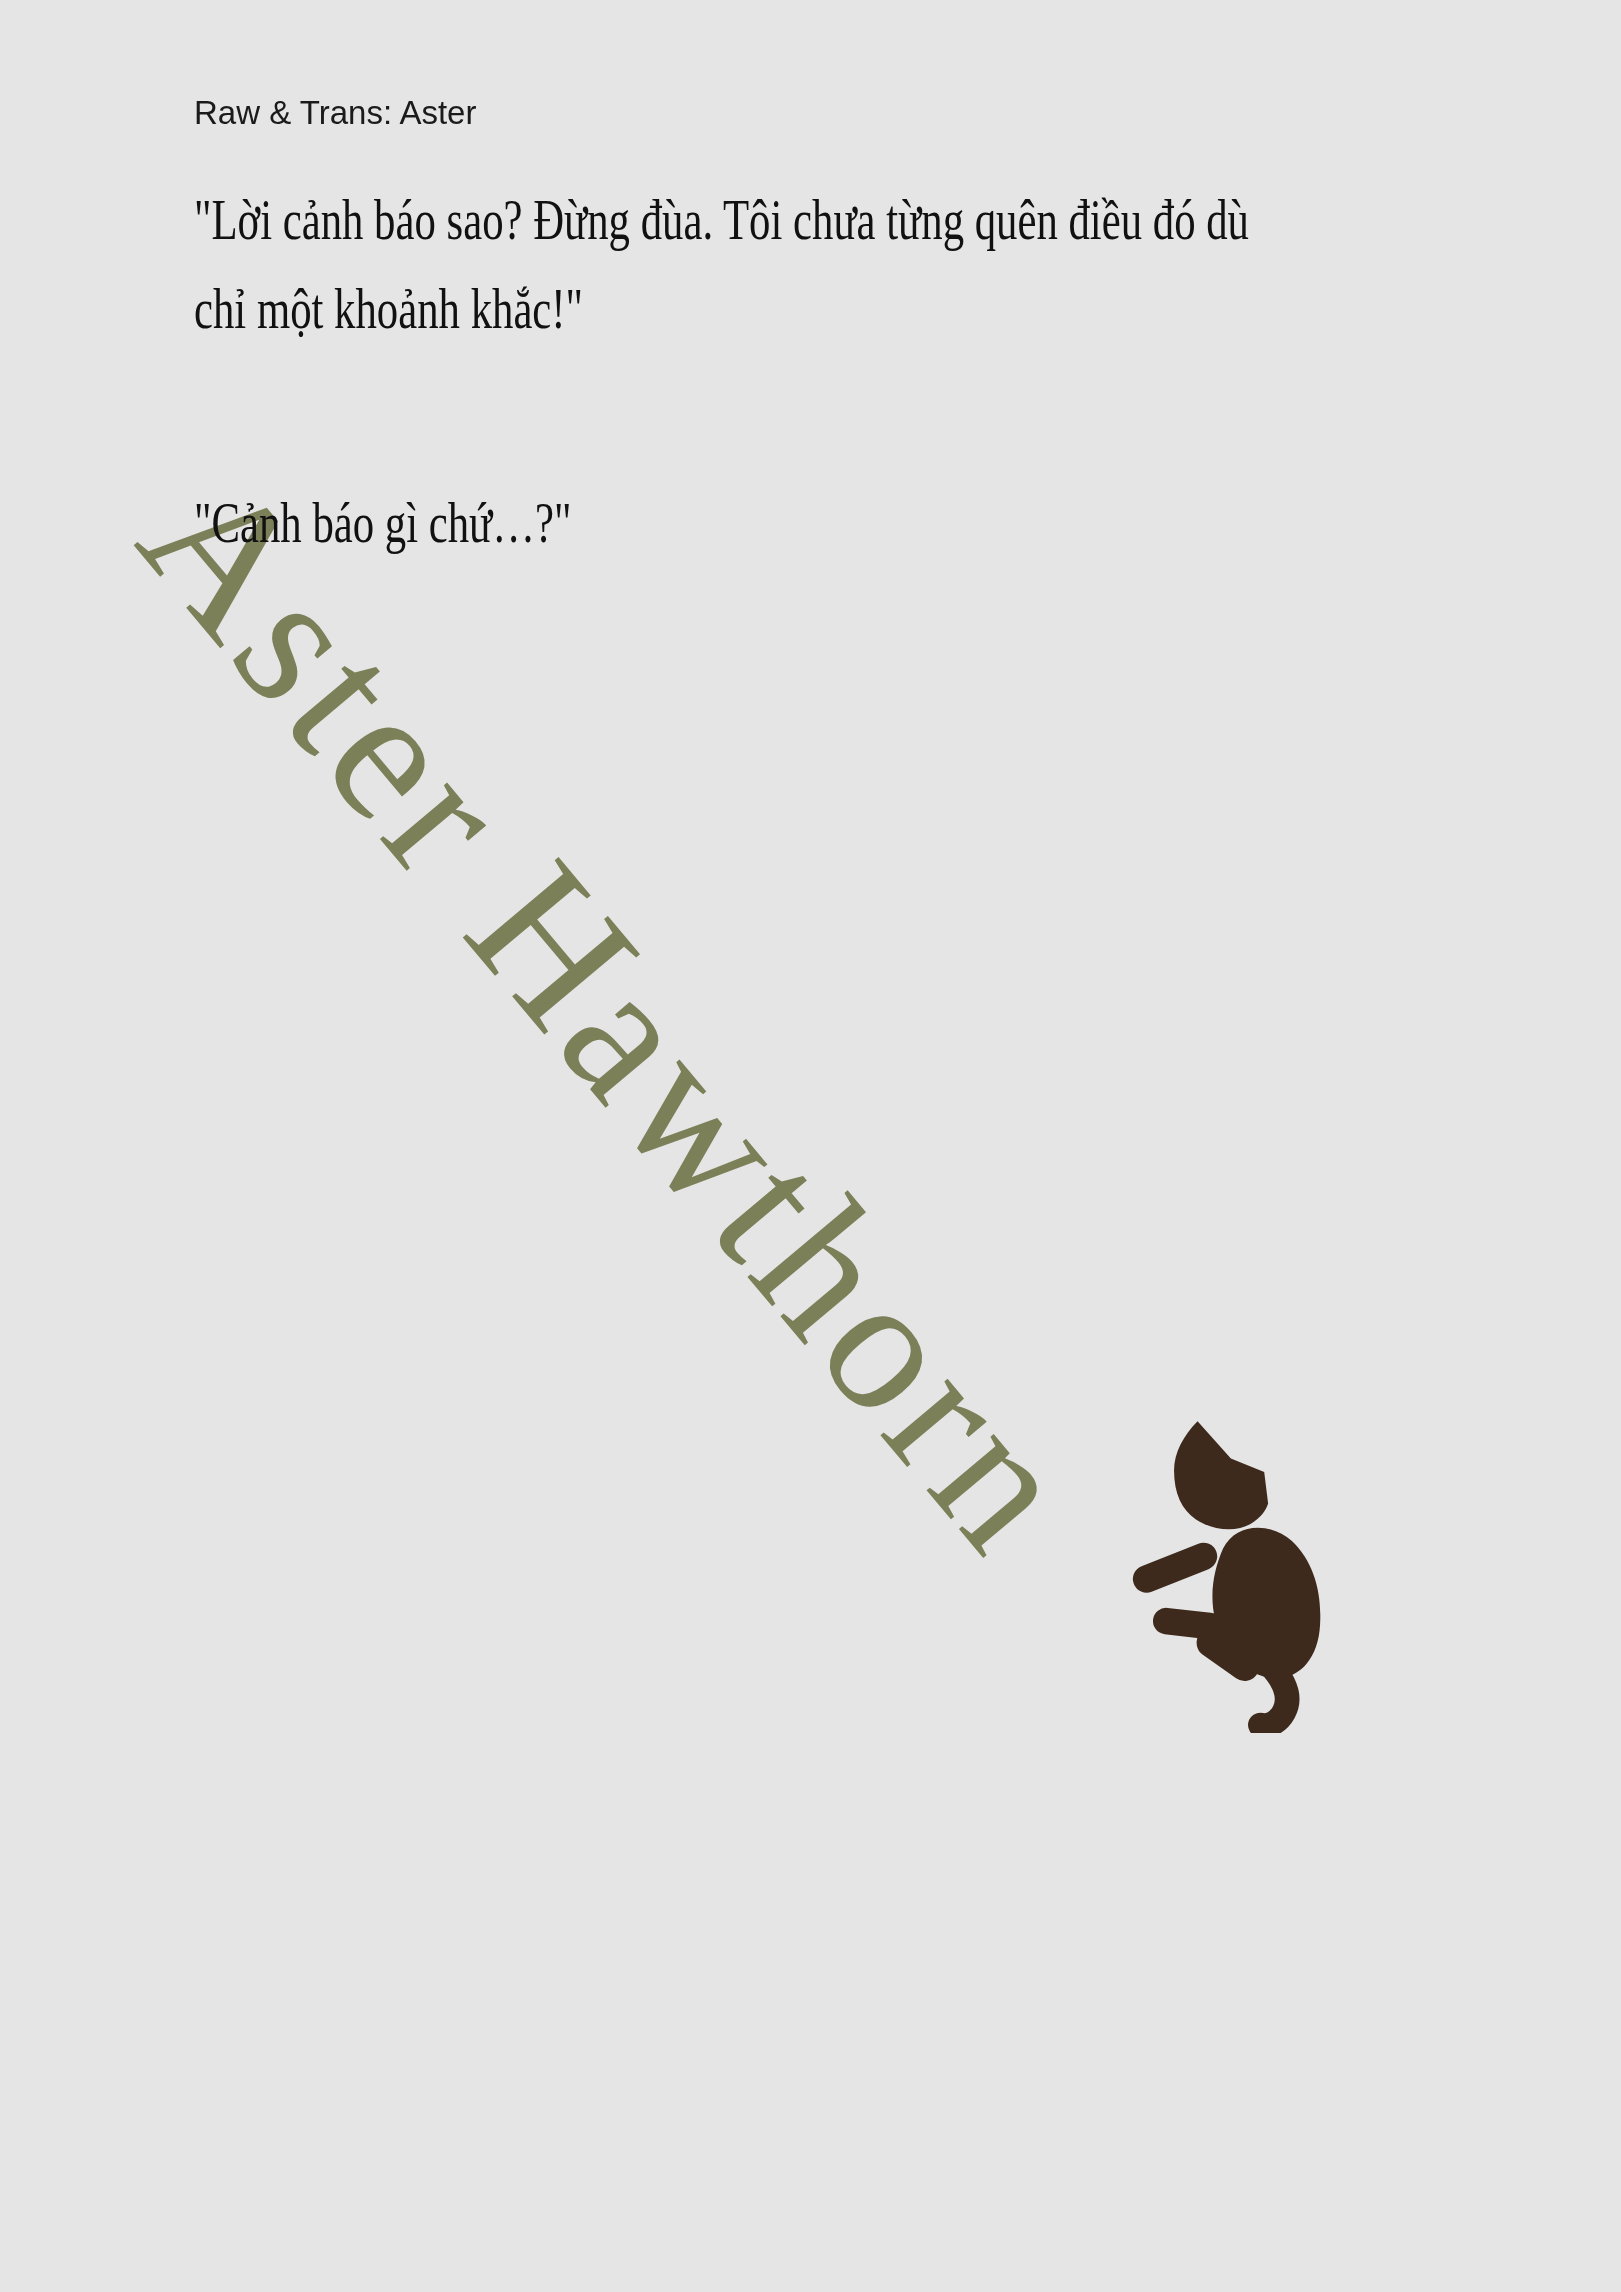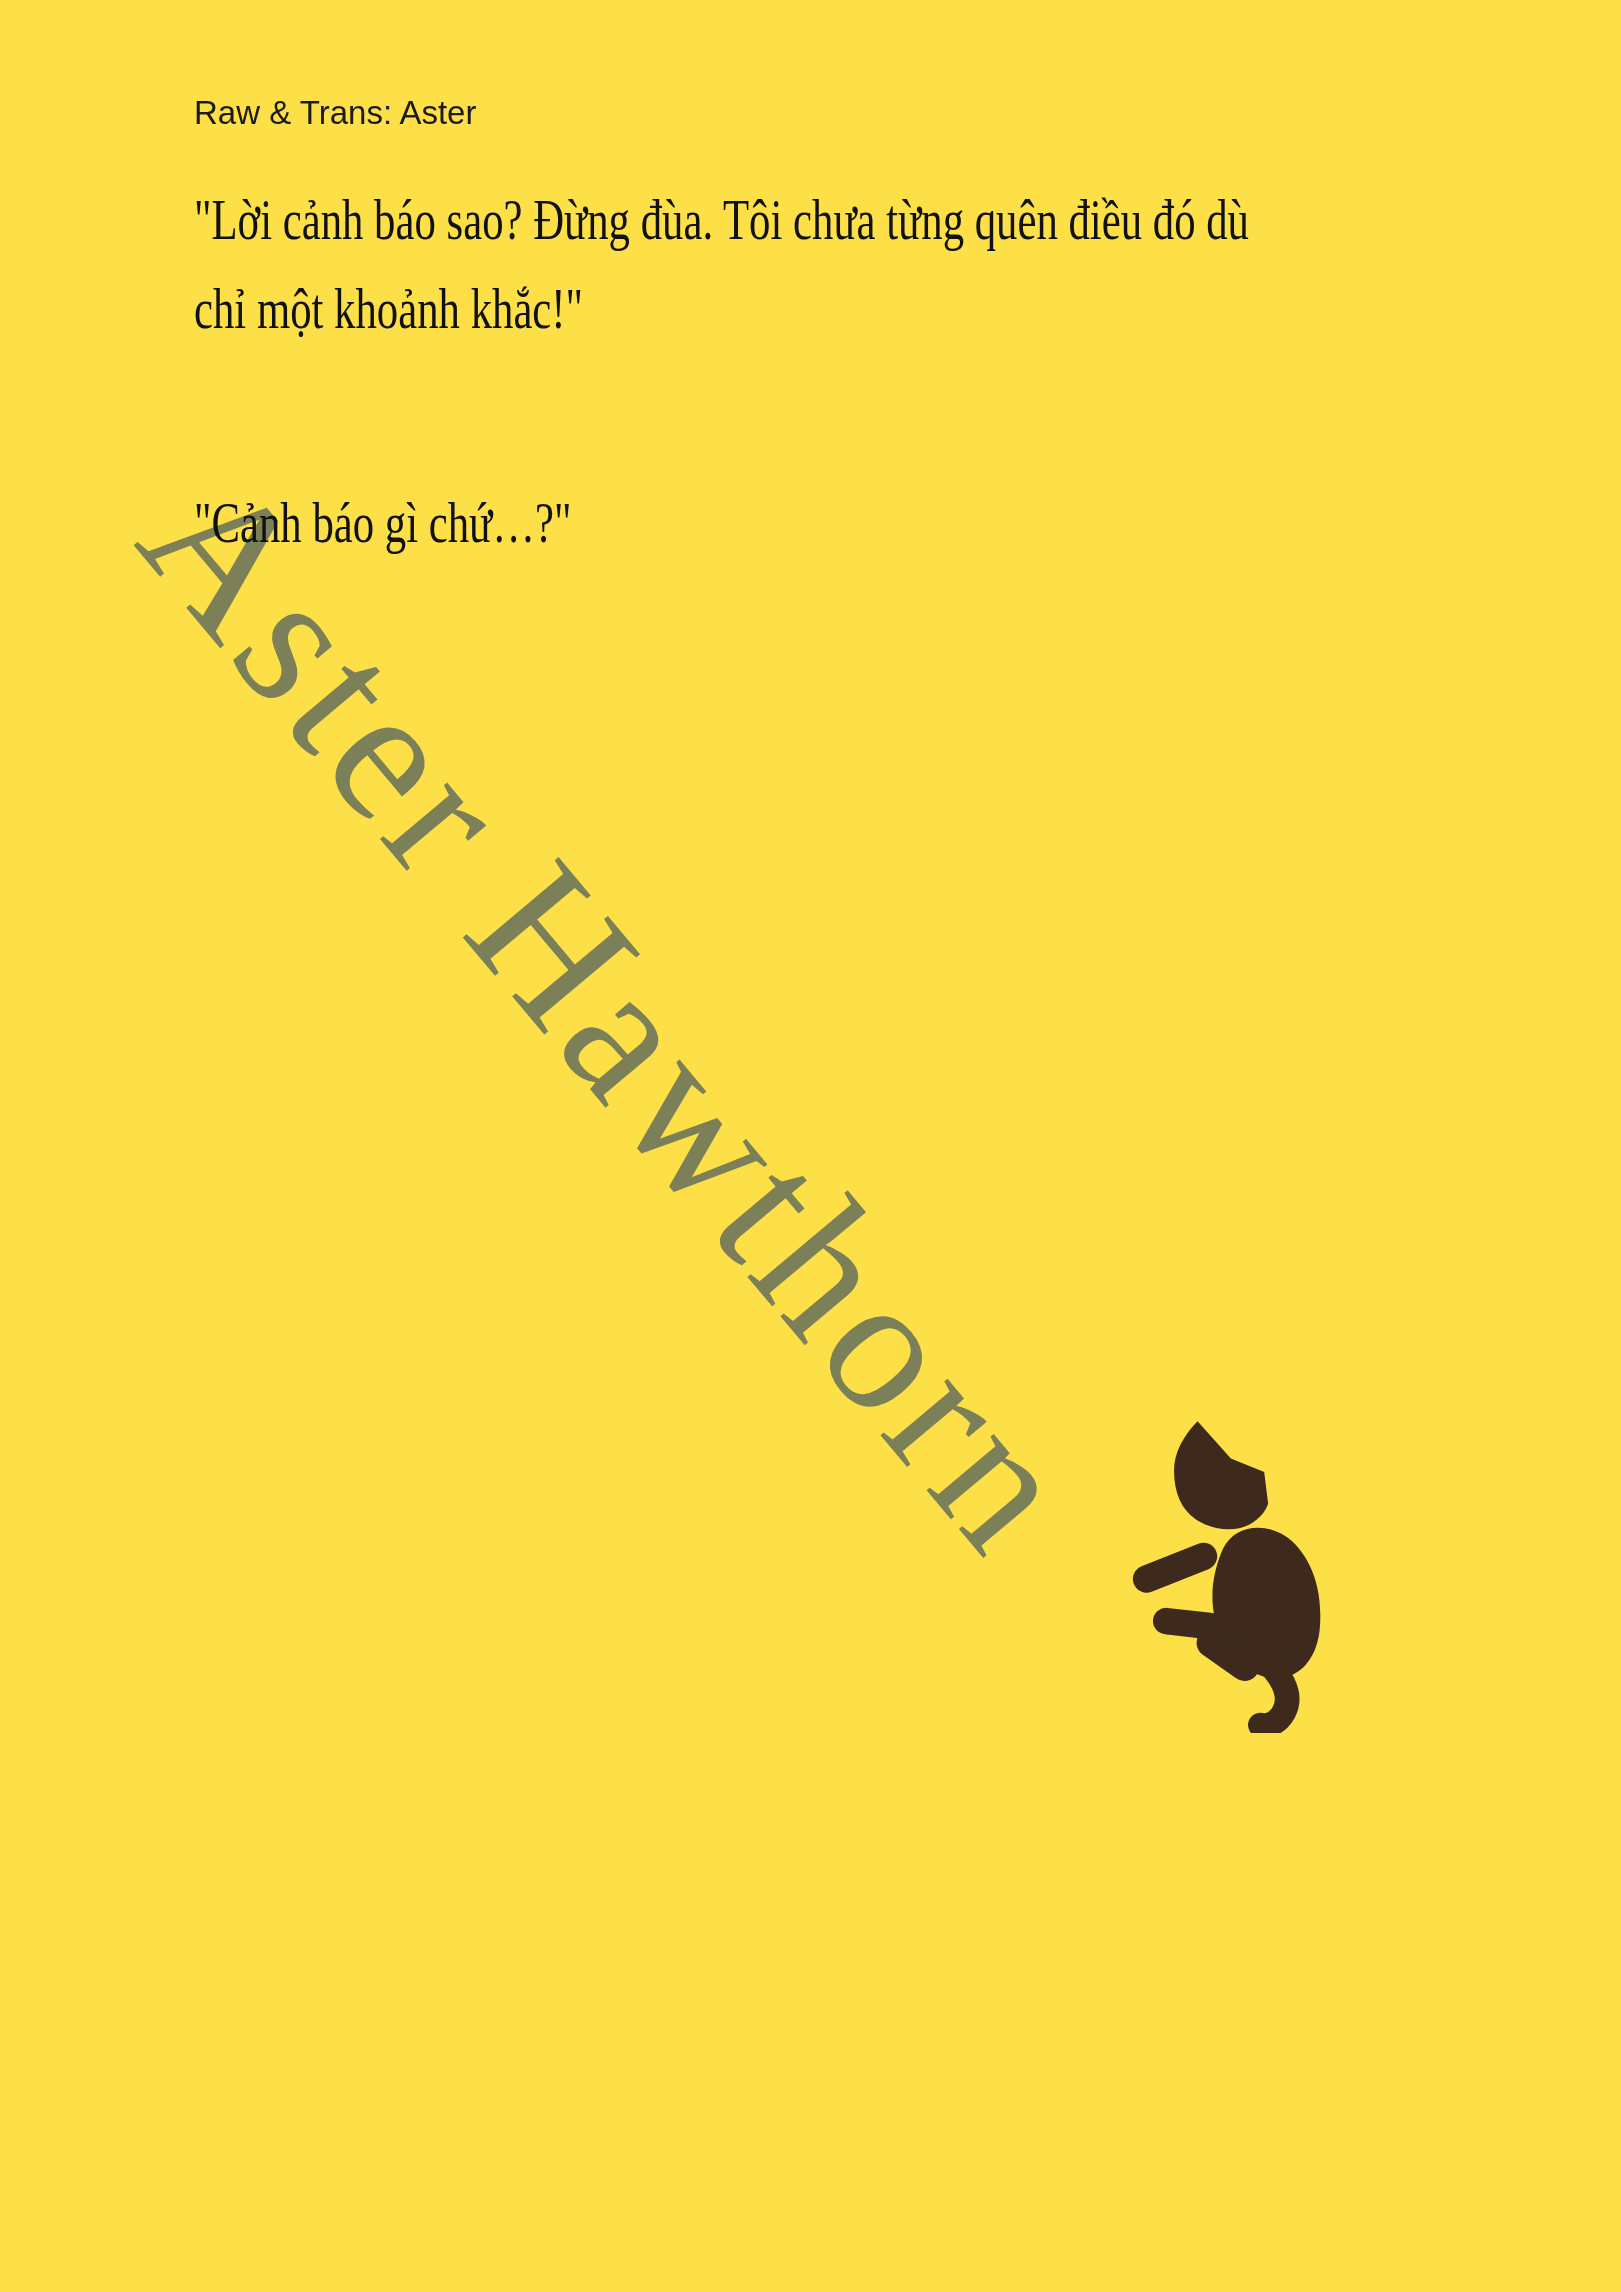--- a/index.html
+++ b/index.html
@@ -1,18 +1,18 @@
 <!DOCTYPE html>
 <html><head>
 <meta charset="utf-8">
 <style>
   html,body { margin:0; padding:0; background:#ffffff; }
   .page {
     position:relative; width:1621px; height:2293px;
-    background:#fde047; overflow:hidden;
+    background:#e5e5e5; overflow:hidden;
     font-family:"Liberation Serif", serif;
   }
   .header {
     position:absolute; left:194px; top:93px;
     font-family:"Liberation Sans", sans-serif;
     font-size:33px; line-height:39px; color:#1b1b1b;
     white-space:nowrap; z-index:3;
   }
   .watermark {
     position:absolute; left:255px; top:441px;

